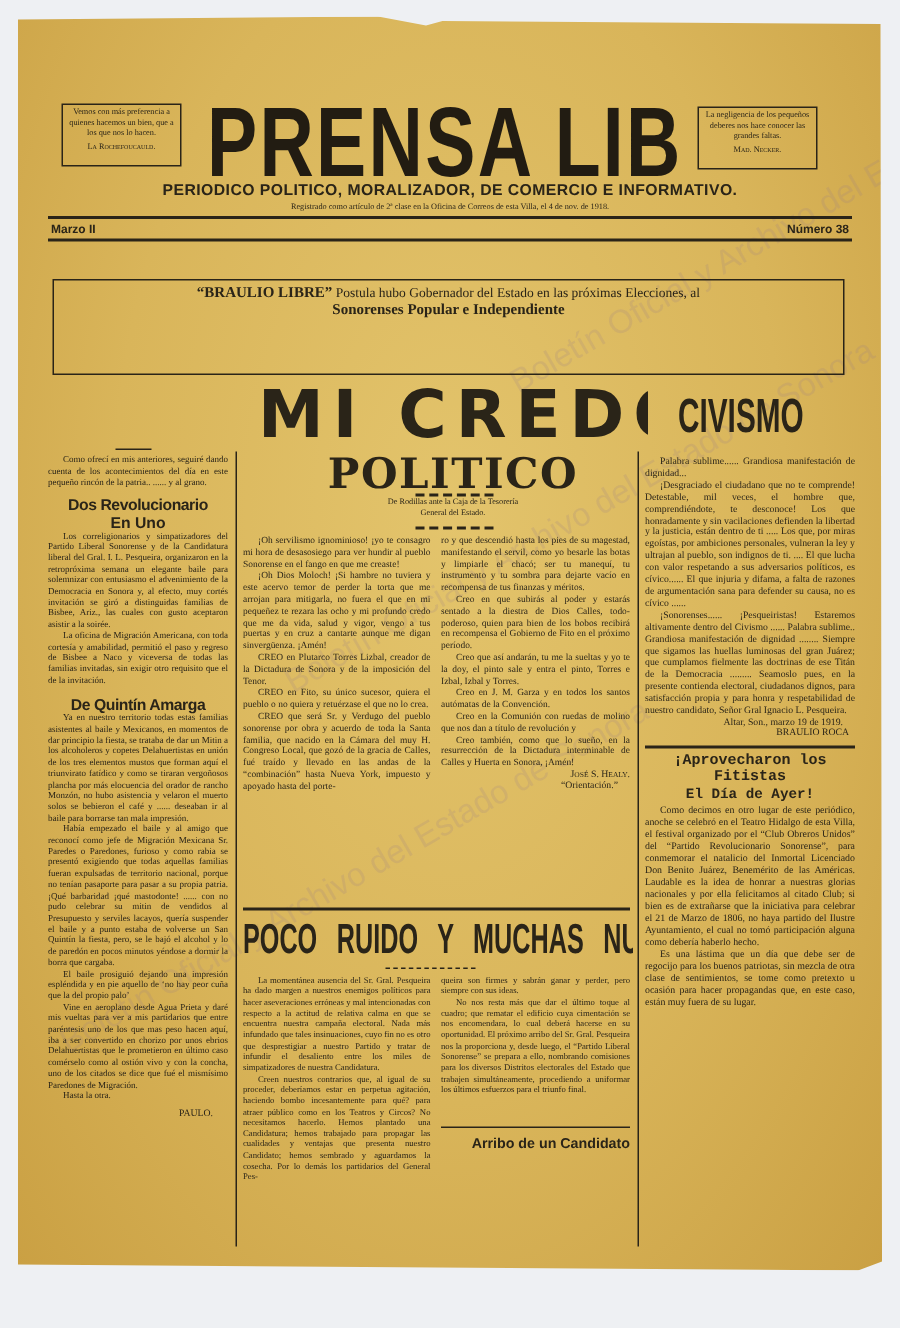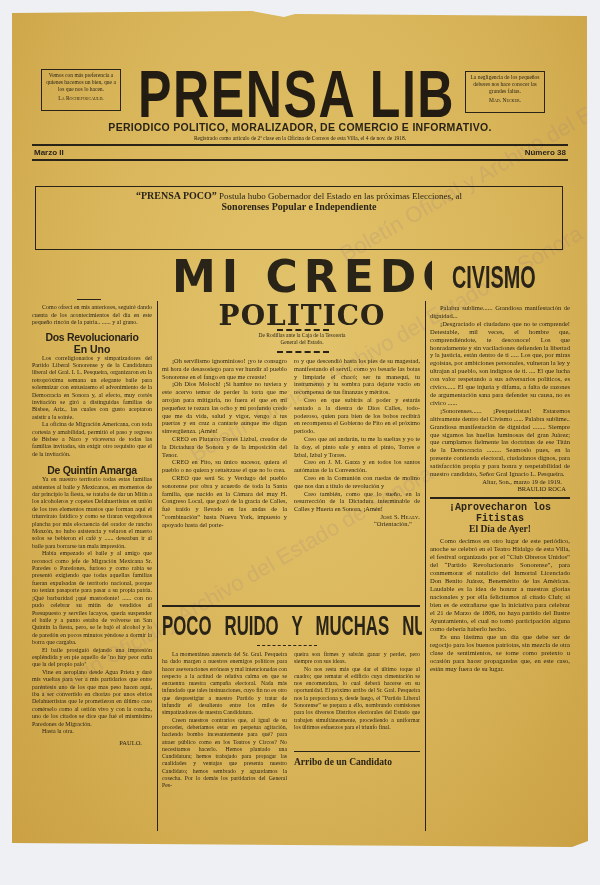--- a/index.html
+++ b/index.html
@@ -43,21 +43,21 @@
   <div class="abs sans-b" style="left:20px;top:110px;width:536px;text-align:center;font-size:10.5px;letter-spacing:0.3px;">PERIODICO POLITICO, MORALIZADOR, DE COMERCIO E INFORMATIVO.</div>
   <div class="abs" style="left:20px;top:124px;width:536px;text-align:center;font-size:5.5px;">Registrado como artículo de 2ª clase en la Oficina de Correos de esta Villa, el 4 de nov. de 1918.</div>
 
   <div class="hr" style="left:20px;top:133px;width:536px;"></div>
   <div class="abs sans-b" style="left:22px;top:137px;font-size:8px;">Marzo II</div>
   <div class="abs sans-b" style="left:470px;top:137px;width:84px;text-align:right;font-size:8px;">Número 38</div>
   <div class="hr" style="left:20px;top:148px;width:536px;"></div>
 
   <div class="abs box" style="left:23px;top:175px;width:528px;height:64px;box-sizing:border-box;text-align:center;">
     <div style="font-size:9px;margin-top:3px;">
-      <span style="font-weight:bold;font-size:10px;">“PRENSA POCO”</span>
+      <span style="font-weight:bold;font-size:10px;">“BRAULIO LIBRE”</span>
       <span>Postula hubo Gobernador del Estado en las próximas Elecciones, al</span>
     </div>
     <div style="font-weight:bold;font-size:10px;">Sonorenses Popular e Independiente</div>
   </div>
 
   <div class="abs" style="left:160px;top:244px;width:260px;height:44px;overflow:hidden;text-align:center;">
     <span class="cond" style="font-size:44px;line-height:44px;letter-spacing:6px;transform:scaleX(1.0);font-family:'DejaVu Sans',sans-serif;">MI CREDO</span>
   </div>
   <div class="abs" style="left:440px;top:248px;width:120px;height:36px;overflow:hidden;">
     <span class="cond" style="font-size:32px;line-height:36px;transform:scaleX(0.62);">CIVISMO</span>
@@ -113,28 +113,28 @@
   <div class="hr1" style="left:245px;top:634px;width:60px;border-top-style:dashed;"></div>
   <div class="abs" style="left:150px;top:640px;width:125px;">
     <p class="t ind" style="font-size:5.8px;line-height:7.3px;">La momentánea ausencia del Sr. Gral. Pesqueira ha dado margen a nuestros enemigos políticos para hacer aseveraciones erróneas y mal intencionadas con respecto a la actitud de relativa calma en que se encuentra nuestra campaña electoral. Nada más infundado que tales insinuaciones, cuyo fin no es otro que desprestigiar a nuestro Partido y tratar de infundir el desaliento entre los miles de simpatizadores de nuestra Candidatura.</p>
     <p class="t ind" style="font-size:5.8px;line-height:7.3px;">Creen nuestros contrarios que, al igual de su proceder, deberíamos estar en perpetua agitación, haciendo bombo incesantemente para qué? para atraer público como en los Teatros y Circos? No necesitamos hacerlo. Hemos plantado una Candidatura; hemos trabajado para propagar las cualidades y ventajas que presenta nuestro Candidato; hemos sembrado y aguardamos la cosecha. Por lo demás los partidarios del General Pes-</p>
   </div>
   <div class="abs" style="left:282px;top:640px;width:126px;">
     <p class="t" style="font-size:5.8px;line-height:7.3px;">queira son firmes y sabrán ganar y perder, pero siempre con sus ideas.</p>
     <p class="t ind" style="font-size:5.8px;line-height:7.3px;">No nos resta más que dar el último toque al cuadro; que rematar el edificio cuya cimentación se nos encomendara, lo cual deberá hacerse en su oportunidad. El próximo arribo del Sr. Gral. Pesqueira nos la proporciona y, desde luego, el “Partido Liberal Sonorense” se prepara a ello, nombrando comisiones para los diversos Distritos electorales del Estado que trabajen simultáneamente, procediendo a uniformar los últimos esfuerzos para el triunfo final.</p>
   </div>
   <div class="hr1" style="left:282px;top:740px;width:126px;"></div>
-  <div class="abs" style="left:282px;top:746px;width:126px;text-align:left;font-family:Liberation Serif, serif;font-weight:bold;font-size:9.5px;">Arribo de un Candidato</div>
+  <div class="abs" style="left:282px;top:746px;width:126px;text-align:right;font-family:Liberation Sans, sans-serif;font-weight:bold;font-size:9.5px;">Arribo de un Candidato</div>
 
   <div class="abs" style="left:418px;top:293px;width:140px;">
     <p class="t ind" style="font-size:6.5px;line-height:7.9px;">Palabra sublime...... Grandiosa manifestación de dignidad...</p>
     <p class="t ind" style="font-size:6.5px;line-height:7.9px;">¡Desgraciado el ciudadano que no te comprende! Detestable, mil veces, el hombre que, comprendiéndote, te desconoce! Los que honradamente y sin vacilaciones defienden la libertad y la justicia, están dentro de ti ..... Los que, por miras egoístas, por ambiciones personales, vulneran la ley y ultrajan al pueblo, son indignos de ti. .... El que lucha con valor respetando a sus adversarios políticos, es cívico...... El que injuria y difama, a falta de razones de argumentación sana para defender su causa, no es cívico ......</p>
     <p class="t ind" style="font-size:6.5px;line-height:7.9px;">¡Sonorenses...... ¡Pesqueiristas! Estaremos altivamente dentro del Civismo ...... Palabra sublime.. Grandiosa manifestación de dignidad ........ Siempre que sigamos las huellas luminosas del gran Juárez; que cumplamos fielmente las doctrinas de ese Titán de la Democracia ......... Seamoslo pues, en la presente contienda electoral, ciudadanos dignos, para satisfacción propia y para honra y respetabilidad de nuestro candidato, Señor Gral Ignacio L. Pesqueira.</p>
     <p style="text-align:right;font-size:6.5px;margin-right:8px;">Altar, Son., marzo 19 de 1919.</p>
     <p style="text-align:right;font-size:6.5px;margin-right:4px;">BRAULIO ROCA</p>
     <div style="border-top:2px solid #2a2418;margin:5px 0 3px;"></div>
     <div style="text-align:center;font-family:Liberation Mono, monospace;font-weight:bold;font-size:10px;line-height:11px;">¡Aprovecharon los Fitistas</div>
-    <div style="text-align:center;font-family:Liberation Serif, serif;font-weight:bold;font-size:9.5px;line-height:11px;">El Día de Ayer!</div>
+    <div style="text-align:center;font-family:Liberation Mono, monospace;font-weight:bold;font-size:9.5px;line-height:11px;">El Día de Ayer!</div>
     <p class="t ind" style="font-size:6.6px;line-height:8px;margin-top:2px;">Como decimos en otro lugar de este periódico, anoche se celebró en el Teatro Hidalgo de esta Villa, el festival organizado por el “Club Obreros Unidos” del “Partido Revolucionario Sonorense”, para conmemorar el natalicio del Inmortal Licenciado Don Benito Juárez, Benemérito de las Américas. Laudable es la idea de honrar a nuestras glorias nacionales y por ella felicitamos al citado Club; si bien es de extrañarse que la iniciativa para celebrar el 21 de Marzo de 1806, no haya partido del Ilustre Ayuntamiento, el cual no tomó participación alguna como debería haberlo hecho.</p>
     <p class="t ind" style="font-size:6.6px;line-height:8px;">Es una lástima que un día que debe ser de regocijo para los buenos patriotas, sin mezcla de otra clase de sentimientos, se tome como pretexto u ocasión para hacer propagandas que, en este caso, están muy fuera de su lugar.</p>
   </div>
 
 </div>
 
 </body></html>

